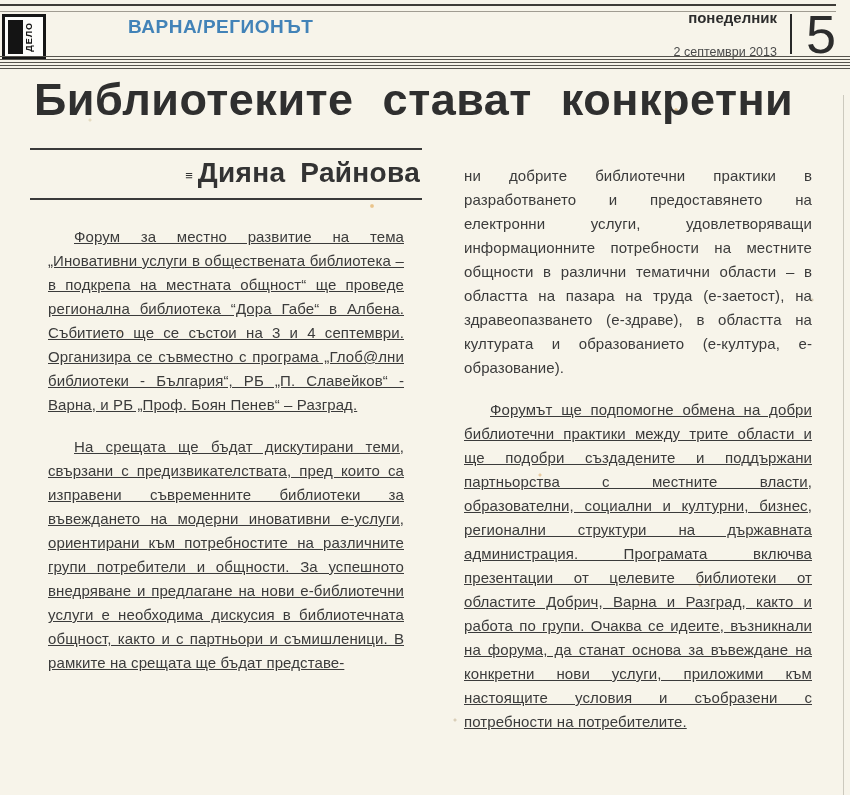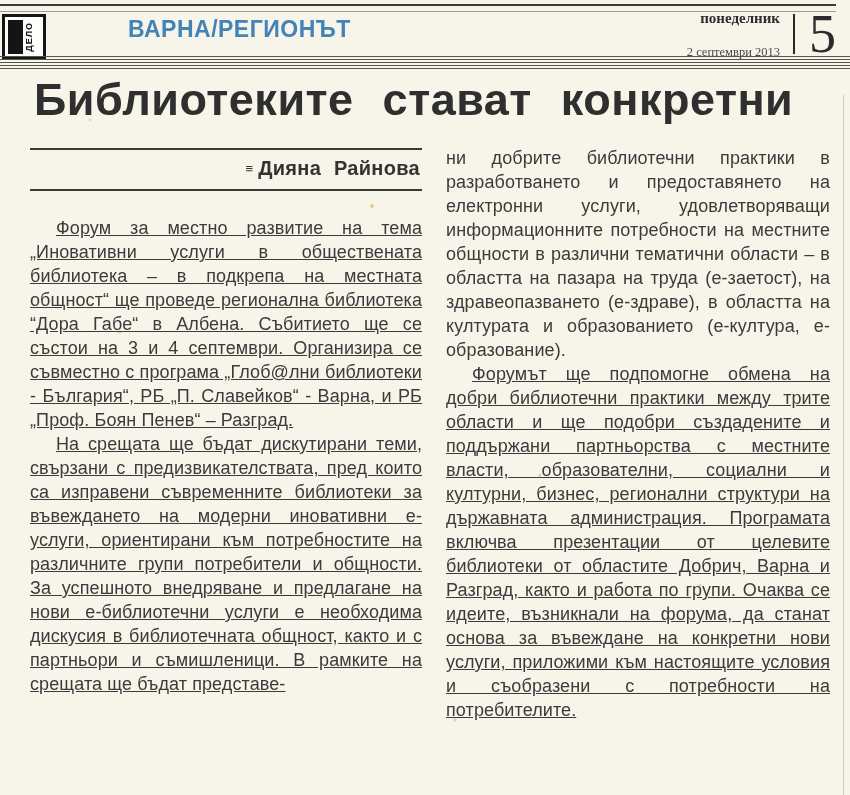--- a/index.html
+++ b/index.html
@@ -30,25 +30,25 @@
   }
   .logo-block{width:15px;background:#141414;margin:3px 2px 3px 3px;}
   .logo-text{
     writing-mode:vertical-rl;transform:rotate(180deg);
     font-size:9px;font-weight:700;color:#141414;letter-spacing:1px;
     align-self:center;line-height:1;
   }
 
   .section-title{
     position:absolute;left:128px;top:16px;
-    font-size:23px;font-weight:700;letter-spacing:.5px;color:#4283b8;
+    font-size:19px;font-weight:700;letter-spacing:.5px;color:#4283b8;
     white-space:nowrap;
   }
 
-  .header-right{position:absolute;right:14px;top:10px;display:flex;align-items:center;font-family:Liberation Serif, serif;}
+  .header-right{position:absolute;right:14px;top:10px;display:flex;align-items:center;}
   .dateblock{text-align:right;margin-right:13px;}
   .weekday{font-size:15px;font-weight:700;color:#2d2d2d;line-height:1.1;}
   .date{font-size:12.5px;color:#4a4a4a;margin-top:19px;line-height:1;}
   .vdivider{width:2px;height:40px;background:#282828;margin-right:14px;}
   .pagenum{font-size:54px;line-height:.9;color:#2c2c2c;font-weight:400;}
 
   .separator{
     position:absolute;left:0;top:56px;width:850px;height:13px;
     background:repeating-linear-gradient(to bottom,#56544e 0,#56544e 1px,transparent 1px,transparent 3px);
   }
@@ -60,25 +60,25 @@
   }
 
   .col-left{position:absolute;left:30px;top:148px;width:392px;}
   .col-right{position:absolute;left:446px;top:146px;width:384px;}
 
   .byline-block{
     border-top:2px solid #3a3a3a;border-bottom:2px solid #3a3a3a;
     padding:7px 2px 9px;margin-bottom:25px;
     text-align:right;
   }
-  .byline-name{font-size:20px;font-weight:700;color:#333;word-spacing:7px;letter-spacing:.3px;margin-top:20px;}
+  .byline-name{font-size:28px;font-weight:700;color:#333;word-spacing:7px;letter-spacing:.3px;margin-top:20px;}
   .byline-marker{font-size:13px;font-weight:700;color:#333;margin-right:5px;vertical-align:2px;}
 
   .para{
-    font-size:18px;line-height:24px;margin:0;
+    font-size:15px;line-height:24px;margin:18px;
     text-align:justify;color:#3b3b3b;letter-spacing:.1px;
   }
   .para.indent{text-indent:26px;text-decoration:underline;}
 
   .paper-edge{position:absolute;right:6px;top:95px;bottom:0;width:1px;background:rgba(95,88,75,.28);}
 </style>
 </head>
 <body>
 
 <div class="page">

